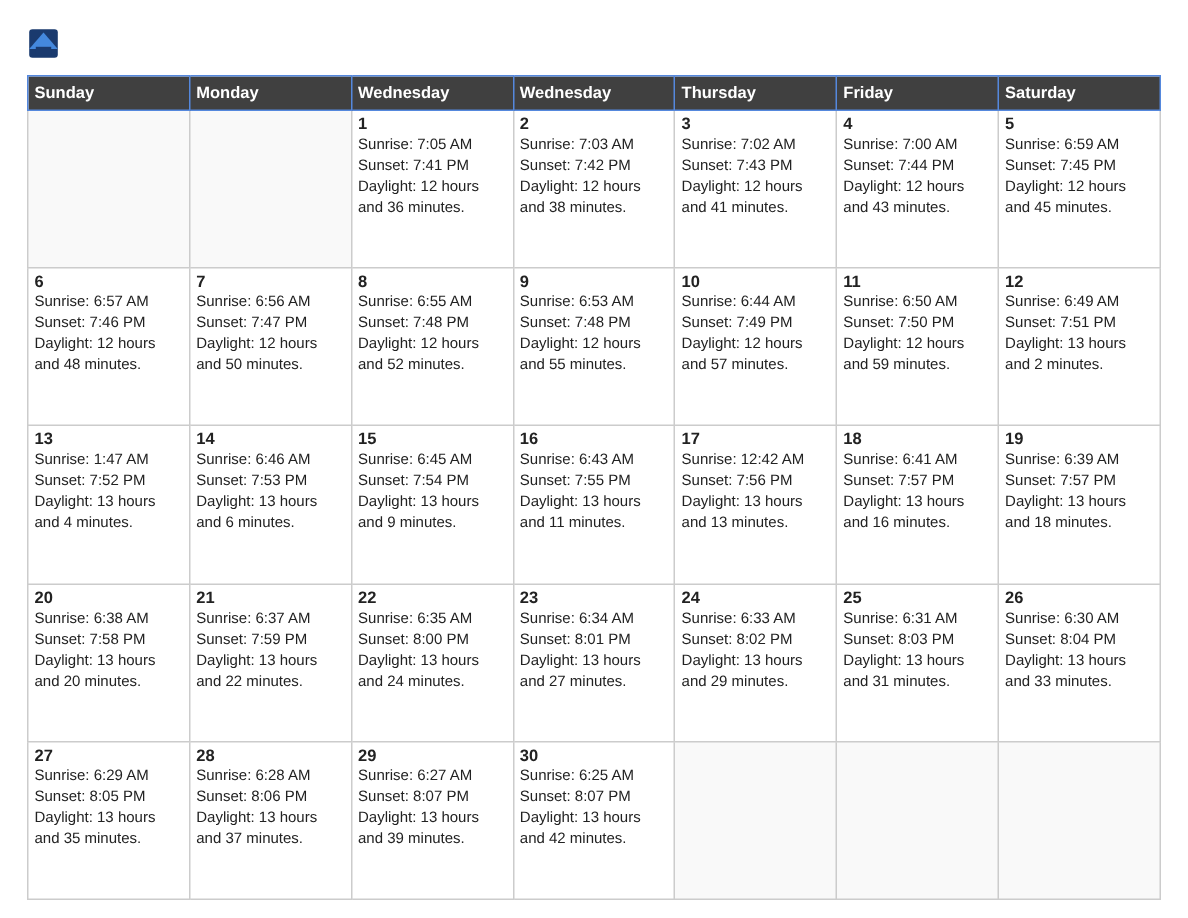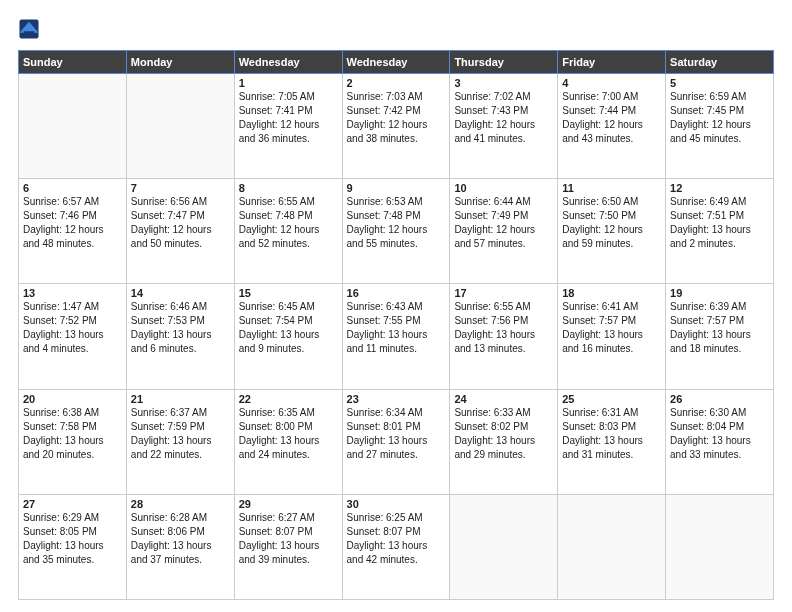--- a/index.html
+++ b/index.html
@@ -234,21 +234,21 @@
 Daylight: 13 hours and 9 minutes.</div>
           </td>
           <td>
             <span class="day-number">16</span>
             <div class="day-info">Sunrise: 6:43 AM
 Sunset: 7:55 PM
 Daylight: 13 hours and 11 minutes.</div>
           </td>
           <td>
             <span class="day-number">17</span>
-            <div class="day-info">Sunrise: 6:55 AM
+            <div class="day-info">Sunrise: 12:42 AM
 Sunset: 7:56 PM
 Daylight: 13 hours and 13 minutes.</div>
           </td>
           <td>
             <span class="day-number">18</span>
             <div class="day-info">Sunrise: 6:41 AM
 Sunset: 7:57 PM
 Daylight: 13 hours and 16 minutes.</div>
           </td>
           <td>

